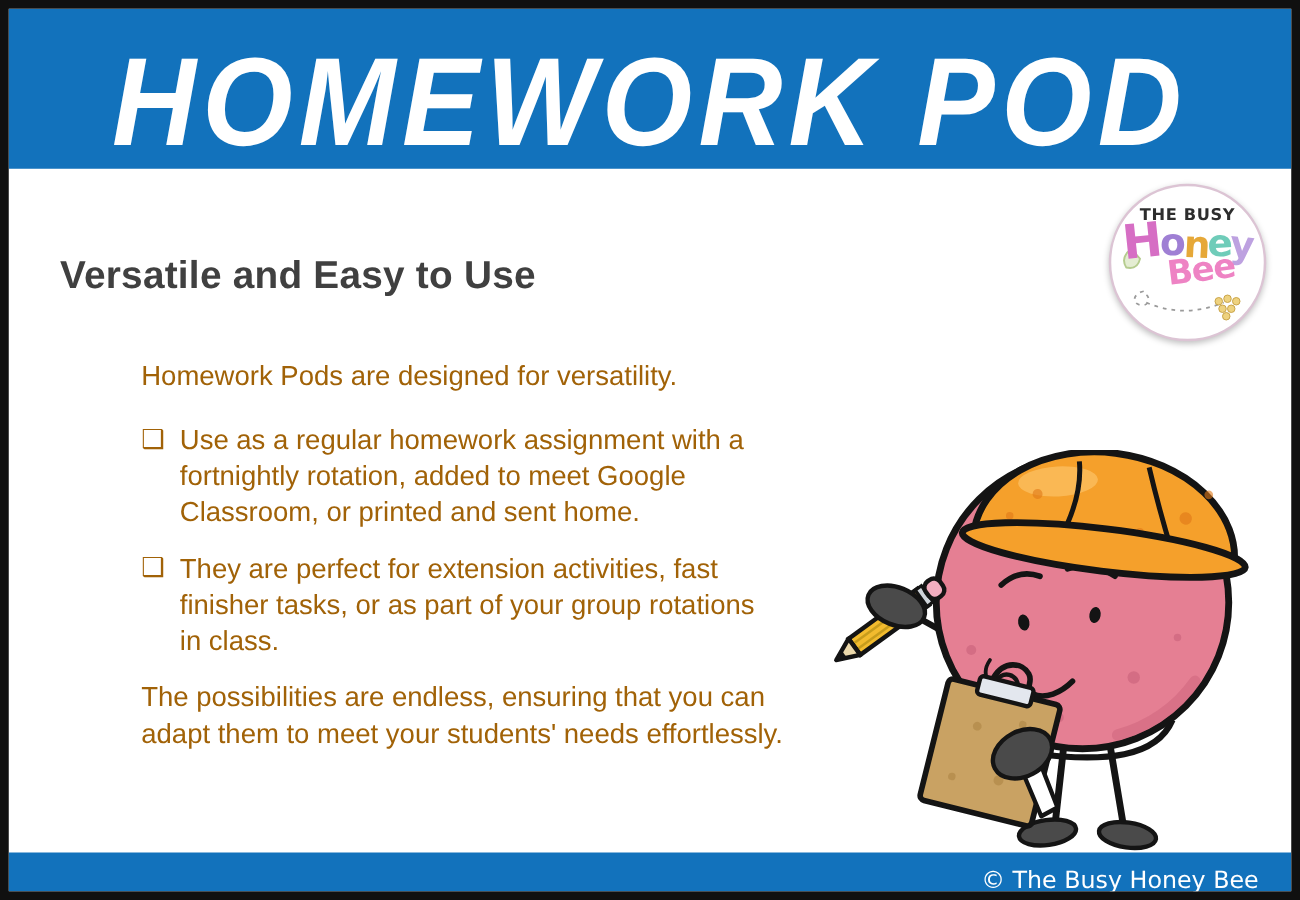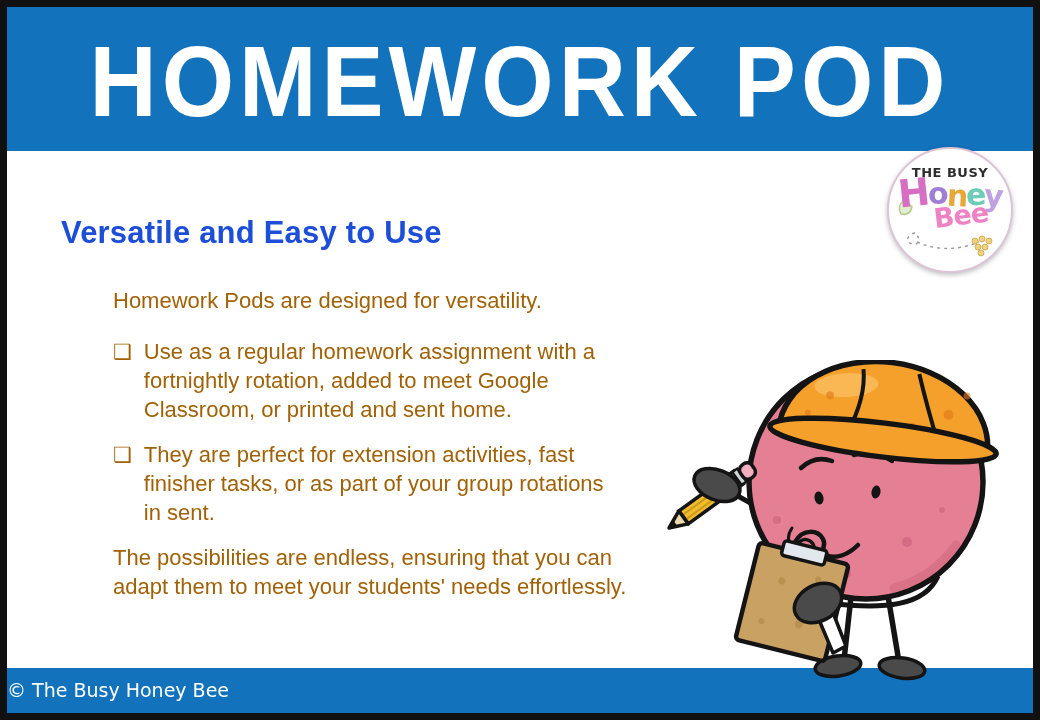--- a/index.html
+++ b/index.html
@@ -7,23 +7,24 @@
     position:relative;
     width:1040px;height:720px;
     box-sizing:border-box;
     border:7px solid var(--border-col,#101010);
     background:#ffffff;
     overflow:hidden;
     font-family:"Liberation Sans",sans-serif;
   }
   
   .header{
-    position:absolute;top:0;left:0;right:0;height:144px;
+    position:absolute;top:0;left:0;right:0;height:128px;
     background:var(--accent,#1272bc);
     z-index:1;
+    font-style:italic;
   }
   .title{
     margin:0;
     padding-top:16px;
     text-align:center;
     color:#ffffff;
     font-family:"Liberation Sans",sans-serif;
     font-weight:700;
     font-size:93px;
     letter-spacing:5px;
@@ -63,45 +64,46 @@
   .bee{
     position:relative;z-index:2;
     font-family:"DejaVu Sans",sans-serif;
     font-weight:700;font-size:27px;line-height:24px;
     margin-top:-6px;padding-left:22px;letter-spacing:-1px;
     transform:rotate(-7deg);
   }
   .badge svg.doodles{position:absolute;left:0;top:0;z-index:1;}
   
   .heading{
-    position:absolute;left:38px;top:192px;margin:16px;
-    font-family:"Liberation Sans",sans-serif;
-    font-weight:700;font-size:31px;color:#1d4ed8;
+    position:absolute;left:38px;top:192px;margin:3px;
+    font-family:"Liberation Sans",sans-serif;
+    font-weight:700;font-size:31px;color:#404040;
     letter-spacing:.2px;z-index:2;
   }
   .textblock{
     position:absolute;left:106px;top:279px;width:565px;
     font-family:"Liberation Sans",sans-serif;
     font-size:22px;line-height:29px;color:#a16207;
     z-index:2;
   }
   .textblock p{margin:0 0 22px 0;white-space:pre-line;}
   .bullet{display:flex;margin:0 0 16px 0;}
   .bullet .bx{
     flex:0 0 auto;
     font-size:21px;line-height:29px;
     margin-right:12px;
   }
   .bullet .btext{white-space:pre-line;}
   .textblock p.outro{margin-top:13px;margin-bottom:0;}
   
   .footer{
-    position:absolute;left:0;right:0;bottom:0;height:45px;
+    position:absolute;left:0;right:0;bottom:0;height:31px;
     background:var(--accent,#1272bc);
     z-index:4;
+    text-align:right;
   }
   .footer span{
     font-family:"DejaVu Sans",sans-serif;
     font-size:19px;color:#ffffff;line-height:45px;
     padding-right:26px;
   }
   
   .character{
     position:absolute;left:648px;top:353px;
     width:360px;height:330px;z-index:5;
@@ -143,21 +145,21 @@
     <div class="bullet">
       <span class="bx">❑</span>
       <span class="btext">Use as a regular homework assignment with a
 fortnightly rotation, added to meet Google
 Classroom, or printed and sent home.</span>
     </div>
     <div class="bullet">
       <span class="bx">❑</span>
       <span class="btext">They are perfect for extension activities, fast
 finisher tasks, or as part of  your group rotations
-in sent.</span>
+in class.</span>
     </div>
     <p class="outro">The possibilities are endless, ensuring that you can
 adapt them to meet your students' needs effortlessly.</p>
   </main>
 
   <svg class="character" viewBox="0 0 360 330">
 
     <line x1="197" y1="228" x2="189" y2="300" stroke="var(--ill-outline)" stroke-width="5.5" stroke-linecap="round"></line>
     <line x1="232" y1="230" x2="244" y2="302" stroke="var(--ill-outline)" stroke-width="5.5" stroke-linecap="round"></line>
     <ellipse cx="183" cy="306" rx="23" ry="10" transform="rotate(-8 183 306)" fill="var(--ill-hand)" stroke="var(--ill-outline)" stroke-width="3.5"></ellipse>

